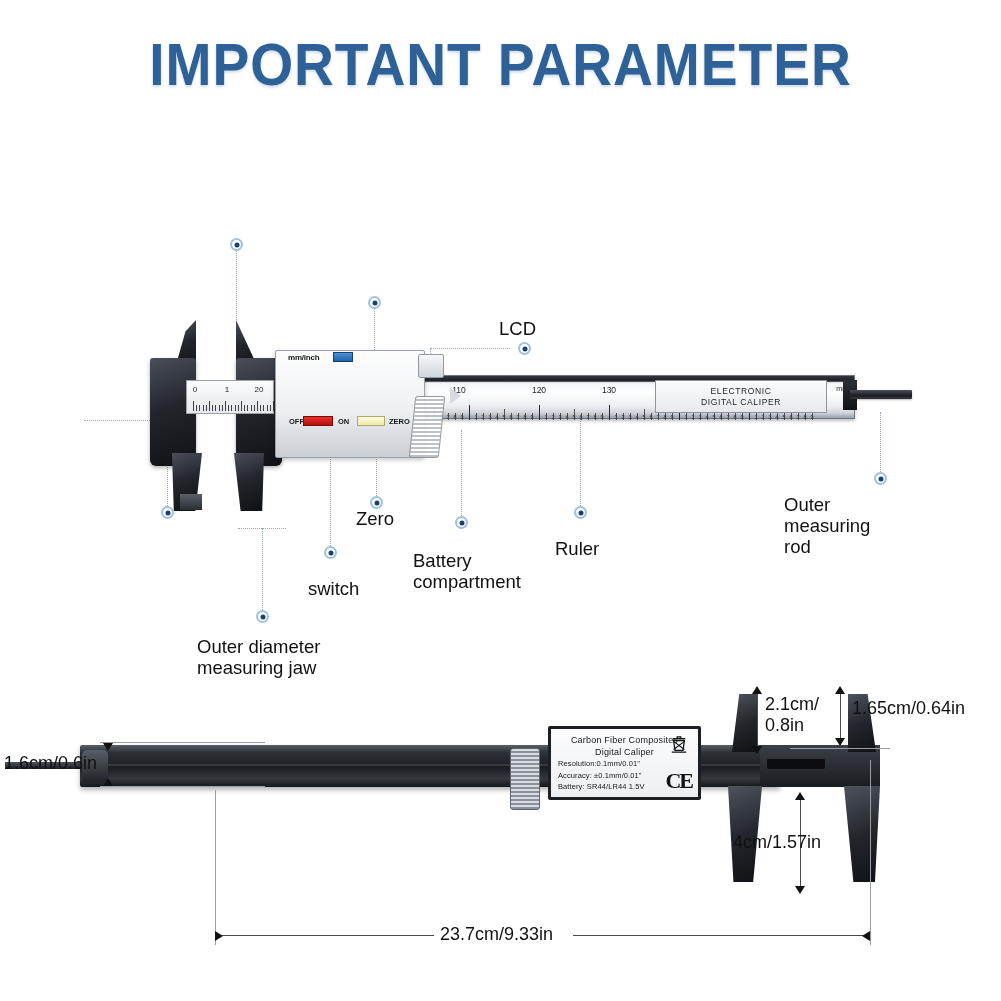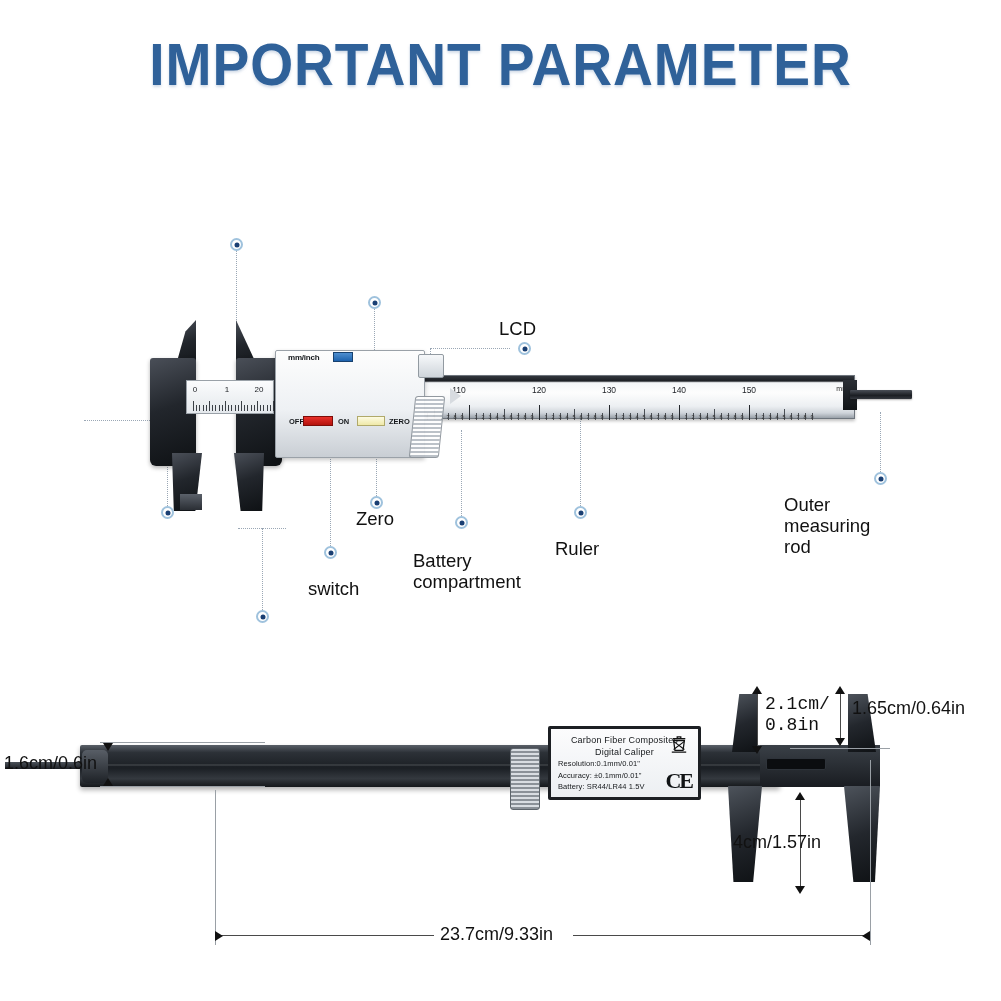--- a/index.html
+++ b/index.html
@@ -401,20 +401,24 @@
           <div class="tick min" style="left: 487px; height: 7px;"></div>
           <span class="subnum" style="left: 487px;">7</span>
           <div class="tick min" style="left: 494px; height: 7px;"></div>
           <span class="subnum" style="left: 494px;">8</span>
           <div class="tick min" style="left: 501px; height: 7px;"></div>
           <span class="subnum" style="left: 501px;">9</span>
         </div>
       <span class="unit-mm" style="right:6px;top:9px;">mm</span>
     </div>
 
+    <div class="brandplate">
+      <div>ELECTRONIC</div>
+      <div>DIGITAL CALIPER</div>
+    </div>
 
     <div class="rod-cap"></div>
     <div class="depth-rod"></div>
 
     <div class="jaw" id="jaw-fixed-up"></div>
     <div class="jaw" id="jaw-fixed-body"></div>
     <div class="jaw" id="jaw-fixed-down"></div>
     <div class="jaw" id="jaw-fixed-foot"></div>
 
     <div class="jaw" id="jaw-slide-up"></div>
@@ -487,20 +491,22 @@
   <div class="lbl" style="left:413px;top:550px;">Battery
 compartment</div>
   <div class="dot" style="left:455px;top:516px;"></div>
 
   <div class="lbl" style="left:356px;top:508px;">Zero</div>
   <div class="dot" style="left:370px;top:496px;"></div>
 
   <div class="lbl" style="left:308px;top:578px;">switch</div>
   <div class="dot" style="left:324px;top:546px;"></div>
 
+  <div class="lbl" style="left:197px;top:636px;">Outer diameter
+measuring jaw</div>
   <div class="dot" style="left:256px;top:610px;"></div>
 
   <div class="dot" style="left:161px;top:506px;"></div>
 
   <div id="caliper-bot">
     <div class="bdepth"></div>
     <div class="bbeam"></div>
     <div class="bhub"></div>
 
     <div class="bjaw" id="bj-slab"></div>
@@ -528,21 +534,21 @@
 
   <div class="ext h" style="left:100px;top:742px;width:165px;"></div>
   <div class="ext h" style="left:100px;top:786px;width:165px;"></div>
   <div class="arw down" style="left:103px;top:743px;"></div>
   <div class="arw up" style="left:103px;top:778px;"></div>
   <div class="dim-txt" style="left:4px;top:753px;">1.6cm/0.6in</div>
 
   <div class="dline v" style="left:757px;top:690px;height:62px;"></div>
   <div class="arw up" style="left:752px;top:686px;"></div>
   <div class="arw down" style="left:752px;top:746px;"></div>
-  <div class="dim-txt" style="left:765px;top:694px;font-family:Liberation Mono, monospace;">2.1cm/
+  <div class="dim-txt" style="left:765px;top:694px;">2.1cm/
 0.8in</div>
 
   <div class="dline v" style="left:840px;top:690px;height:56px;"></div>
   <div class="arw up" style="left:835px;top:686px;"></div>
   <div class="arw down" style="left:835px;top:738px;"></div>
   <div class="ext h" style="left:790px;top:748px;width:100px;"></div>
   <div class="dim-txt" style="left:852px;top:698px;">1.65cm/0.64in</div>
 
   <div class="dline v" style="left:800px;top:796px;height:96px;"></div>
   <div class="arw up" style="left:795px;top:792px;"></div>

